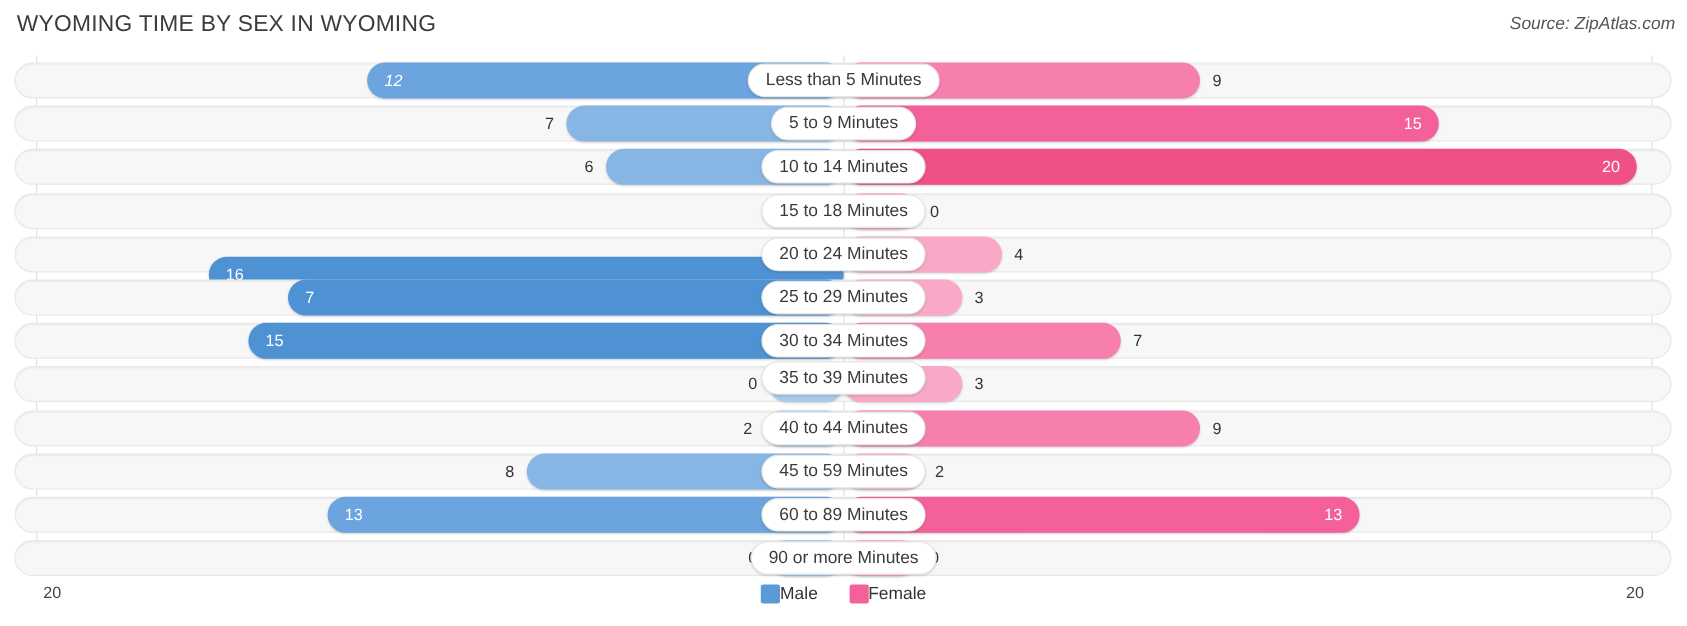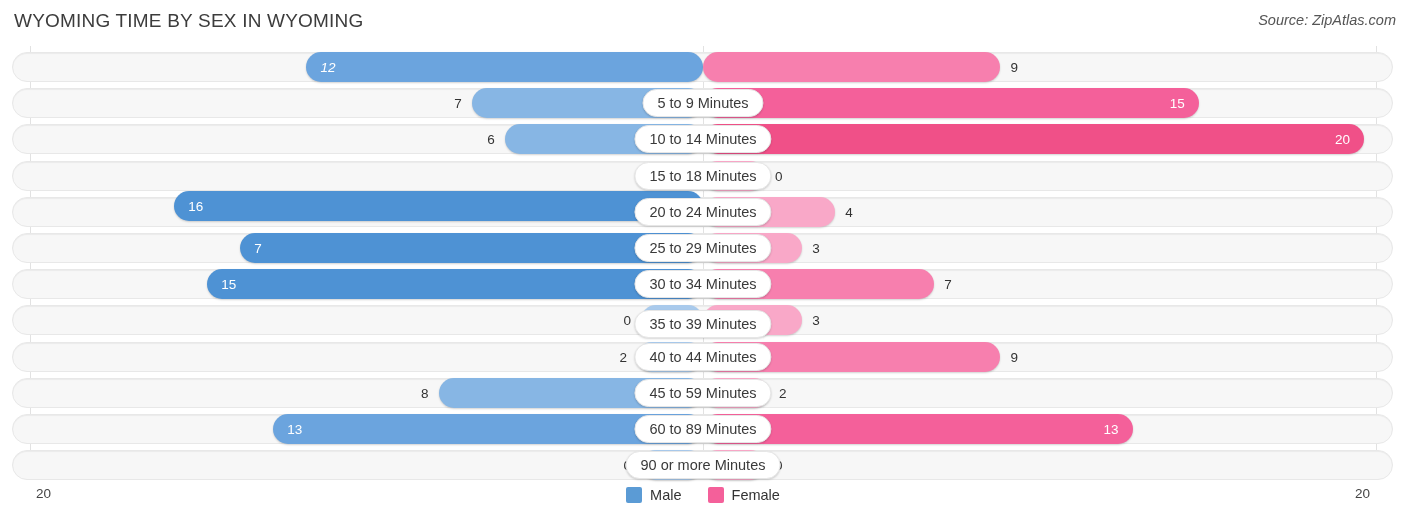--- a/index.html
+++ b/index.html
@@ -62,21 +62,21 @@
   #footer{position:absolute;left:0;top:480px;width:1406px;height:42px;}
   .axis-end{
     position:absolute;top:6px;font-size:13.5px;color:#444;
   }
   #axis-left{left:36px;}
   #axis-right{right:36px;}
   #legend{
     position:absolute;left:0;right:0;top:7px;
     display:flex;justify-content:center;align-items:center;gap:26px;
   }
-  .legend-item{display:flex;align-items:center;gap:8px;}
+  .legend-item{display:flex;align-items:center;gap:0;}
   .legend-swatch{width:16px;height:16px;border-radius:2px;display:block;}
   .legend-label{font-size:14.5px;color:#333;}
 </style>
 </head>
 <body>
 
 <div id="header">
   <div id="chart-title">WYOMING TIME BY SEX IN WYOMING</div>
   <div id="source-label">Source: ZipAtlas.com</div>
 </div>
@@ -85,20 +85,21 @@
     <div class="gridline" style="left: 30px;"></div>
     <div class="gridline" style="left: 703px;"></div>
     <div class="gridline" style="left: 1376px;"></div>
     <div class="row" style="top: 6px;"></div>
     <div class="bar" style="left: 306.4px; width: 396.6px; top: 6px; background: rgb(107, 164, 222);">
       <span class="val val-in" style="left: 14px; font-style: italic;">12</span>
     </div>
     <div class="bar" style="left: 703px; width: 297.45px; top: 6px; background: rgb(247, 127, 174);">
       <span class="val val-out" style="left: 307.45px;">9</span>
     </div>
+    <div class="cat-pill" style="top: 21px;">Less than 5 Minutes</div>
     <div class="row" style="top: 42.2px;"></div>
     <div class="bar" style="left: 471.65px; width: 231.35px; top: 42.2px; background: rgb(135, 182, 228);">
       <span class="val val-out" style="right: 241.35px;">7</span>
     </div>
     <div class="bar" style="left: 703px; width: 495.75px; top: 42.2px; background: rgb(244, 96, 154);">
       <span class="val val-in" style="right: 14px;">15</span>
     </div>
     <div class="cat-pill" style="top: 57.2px;">5 to 9 Minutes</div>
     <div class="row" style="top: 78.4px;"></div>
     <div class="bar" style="left: 504.7px; width: 198.3px; top: 78.4px; background: rgb(135, 182, 228);">
@@ -107,21 +108,21 @@
     <div class="bar" style="left: 703px; width: 661px; top: 78.4px; background: rgb(240, 80, 136);">
       <span class="val val-in" style="right: 14px;">20</span>
     </div>
     <div class="cat-pill" style="top: 93.4px;">10 to 14 Minutes</div>
     <div class="row" style="top: 114.6px;"></div>
     <div class="bar" style="left: 703px; width: 62px; top: 114.6px; background: rgb(249, 168, 200);">
       <span class="val val-out" style="left: 72px;">0</span>
     </div>
     <div class="cat-pill" style="top: 129.6px;">15 to 18 Minutes</div>
     <div class="row" style="top: 150.8px;"></div>
-    <div class="bar" style="left: 174.2px; width: 528.8px; top: 145px; background: rgb(78, 146, 212);">
+    <div class="bar" style="left: 174.2px; width: 528.8px; top: 168px; background: rgb(78, 146, 212);">
       <span class="val val-in" style="left: 14px;">16</span>
     </div>
     <div class="bar" style="left: 703px; width: 132.2px; top: 150.8px; background: rgb(249, 168, 200);">
       <span class="val val-out" style="left: 142.2px;">4</span>
     </div>
     <div class="cat-pill" style="top: 165.8px;">20 to 24 Minutes</div>
     <div class="row" style="top: 187px;"></div>
     <div class="bar" style="left: 240.3px; width: 462.7px; top: 187px; background: rgb(78, 146, 212);">
       <span class="val val-in" style="left: 14px;">7</span>
     </div>
@@ -137,21 +138,21 @@
       <span class="val val-out" style="left: 241.35px;">7</span>
     </div>
     <div class="cat-pill" style="top: 238.2px;">30 to 34 Minutes</div>
     <div class="row" style="top: 259.4px;"></div>
     <div class="bar" style="left: 641px; width: 62px; top: 259.4px; background: rgb(169, 202, 236);">
       <span class="val val-out" style="right: 72px;">0</span>
     </div>
     <div class="bar" style="left: 703px; width: 99.15px; top: 259.4px; background: rgb(249, 168, 200);">
       <span class="val val-out" style="left: 109.15px;">3</span>
     </div>
-    <div class="cat-pill" style="top: 278px;">35 to 39 Minutes</div>
+    <div class="cat-pill" style="top: 269px;">35 to 39 Minutes</div>
     <div class="row" style="top: 295.6px;"></div>
     <div class="bar" style="left: 636.9px; width: 66.1px; top: 295.6px; background: rgb(169, 202, 236);">
       <span class="val val-out" style="right: 76.1px;">2</span>
     </div>
     <div class="bar" style="left: 703px; width: 297.45px; top: 295.6px; background: rgb(247, 127, 174);">
       <span class="val val-out" style="left: 307.45px;">9</span>
     </div>
     <div class="cat-pill" style="top: 310.6px;">40 to 44 Minutes</div>
     <div class="row" style="top: 331.8px;"></div>
     <div class="bar" style="left: 438.6px; width: 264.4px; top: 331.8px; background: rgb(135, 182, 228);">

